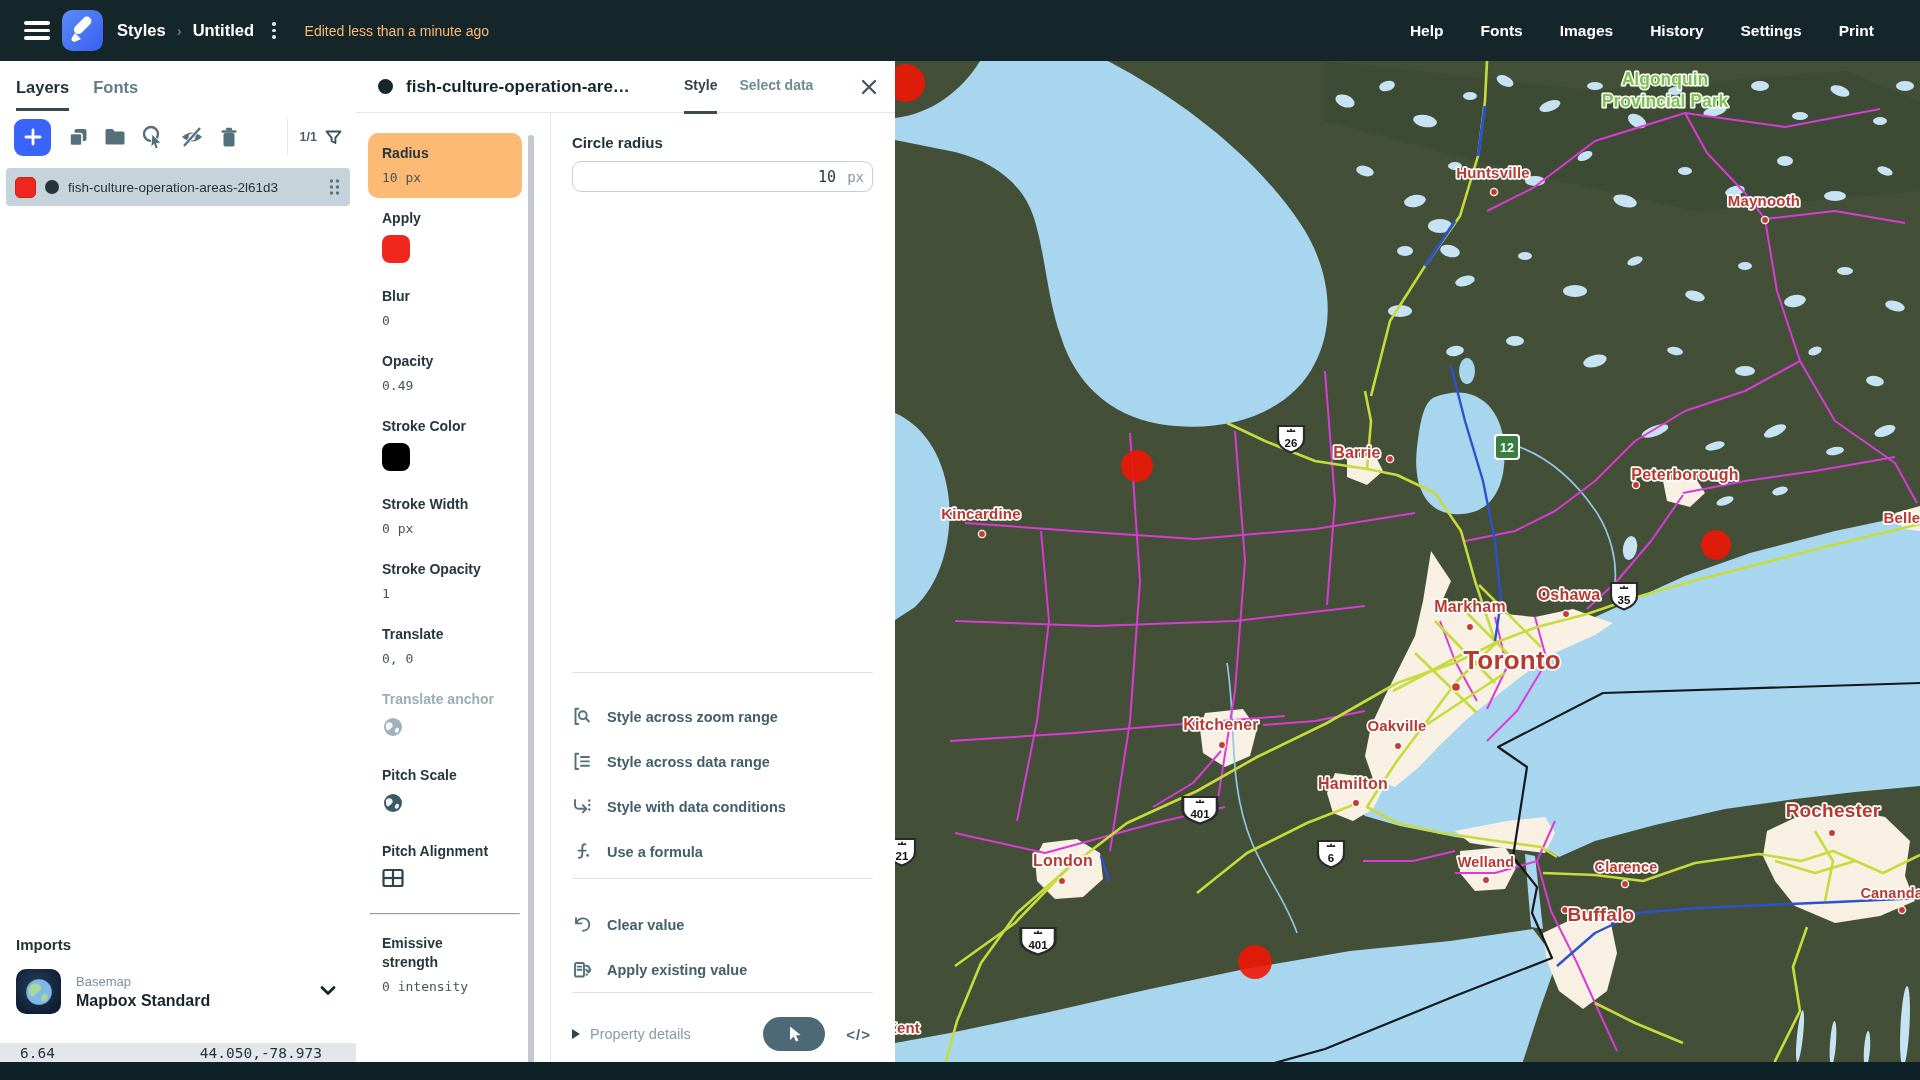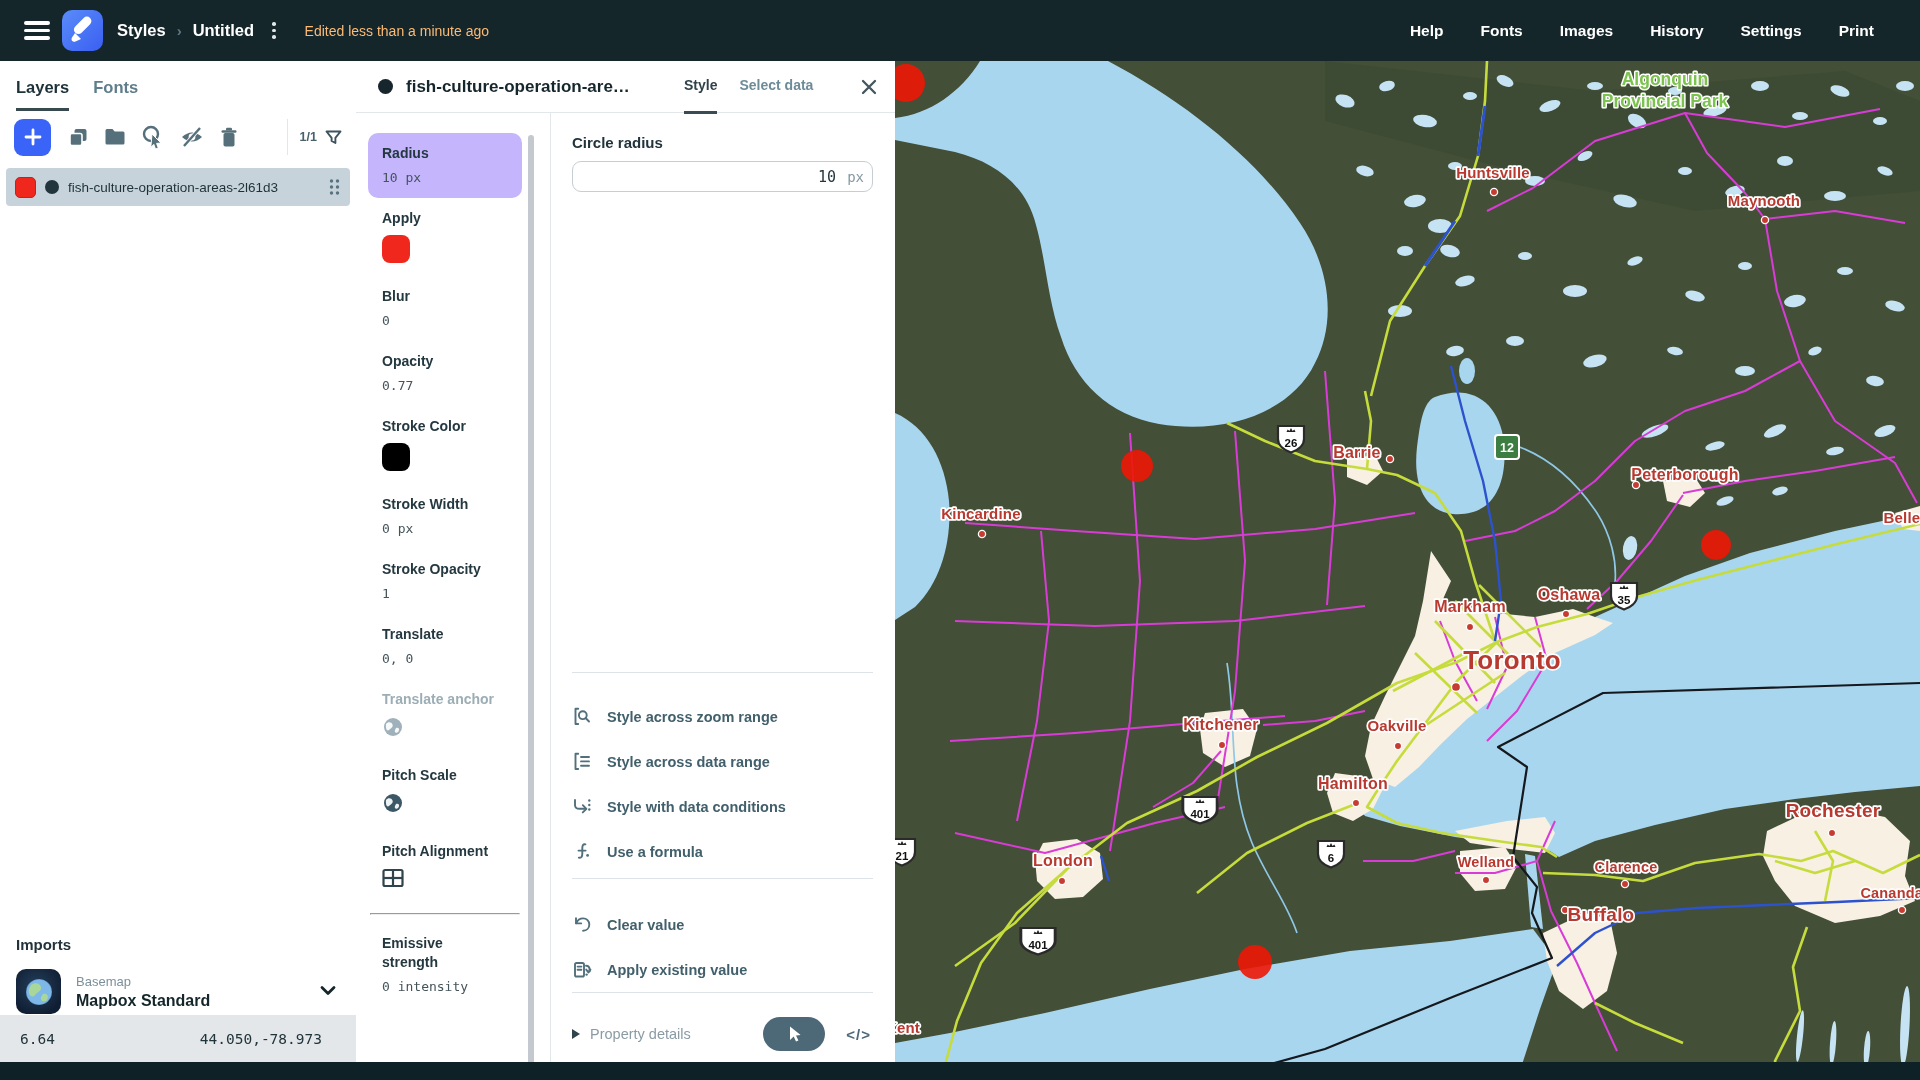--- a/index.html
+++ b/index.html
@@ -34,35 +34,35 @@
   .layer-swatch{width:19px;height:19px;border-radius:5px;border:1.5px solid #c0241b;flex:0 0 auto;}
   .layer-circle{width:14px;height:14px;border-radius:50%;background:#22343c;flex:0 0 auto;}
   .layer-name{flex:1;font-size:13.5px;color:#1e3138;white-space:nowrap;overflow:hidden;}
   .imports{position:absolute;left:0;right:0;bottom:48px;padding:0 16px;}
   .imports-h{font-weight:bold;font-size:15px;color:#22343b;margin-bottom:16px;}
   .import-card{display:flex;align-items:center;gap:15px;cursor:pointer;}
   .globe-thumb{width:45px;height:45px;border-radius:10px;background:radial-gradient(circle at 45% 40%,#24405c 0%,#101e33 75%);display:flex;align-items:center;justify-content:center;}
   .import-type{font-size:13px;color:#7b909a;margin-bottom:3px;}
   .import-name{font-size:16px;font-weight:bold;color:#14262b;}
   .import-chevron{margin-left:auto;}
-  .statusbar{position:absolute;left:0;right:0;bottom:0;height:47px;background:#e3e7ea;display:flex;align-items:center;
+  .statusbar{position:absolute;left:0;right:0;bottom:0;height:19px;background:#e3e7ea;display:flex;align-items:center;
              font-family:"DejaVu Sans Mono",monospace;font-size:14.5px;color:#22343b;padding:0 20px;}
   .statusbar .coords{margin-left:auto;padding-right:14px;}
   
   .panel{position:absolute;left:356px;top:61px;width:539px;height:1001px;background:#fff;z-index:10;}
   .panel-head{position:absolute;left:0;top:0;right:0;height:51px;border-bottom:1px solid #e2e7ea;display:flex;align-items:center;padding:0 16px 0 22px;}
   .phead-circle{width:15px;height:15px;border-radius:50%;background:#16262c;margin-right:13px;flex:0 0 auto;}
   .phead-title{font-size:17px;font-weight:bold;color:#15262c;width:278px;white-space:nowrap;overflow:hidden;}
   .ptab{font-size:14px;font-weight:bold;cursor:pointer;margin-right:22px;height:51px;display:flex;align-items:center;}
   .ptab.active{color:#30424a;border-bottom:3px solid #3a4c53;}
   .ptab.idle{color:#6e8b98;border-bottom:3px solid transparent;}
   .pclose{margin-left:auto;cursor:pointer;display:flex;}
   .prop-col{position:absolute;left:12px;top:72px;width:154px;}
   .prop{padding:11px 14px 13px 14px;border-radius:10px;}
-  .prop.selected{background:#c4b5fd;}
+  .prop.selected{background:#fdba74;}
   .plabel{font-weight:bold;font-size:14px;color:#243840;line-height:19px;max-width:118px;margin-bottom:7px;}
   .prop.muted .plabel{color:#9cadb5;}
   .pval{font-family:"DejaVu Sans Mono",monospace;font-size:13px;color:#44545b;}
   .pswatch{width:28px;height:28px;border-radius:8px;}
   .prop hr,.ehr{border:none;border-top:1px solid #dde3e6;margin:0;}
   .prop-hr{margin:8px 2px;}
   .pscroll{position:absolute;left:172px;top:74px;width:6px;height:948px;background:#c3c9ce;border-radius:3px;}
   .editor{position:absolute;left:194px;top:51px;right:0;bottom:0;border-left:1px solid #e2e7ea;}
   .e-heading{position:absolute;left:21px;top:22px;font-size:15px;font-weight:bold;color:#21343c;}
   .e-input{position:absolute;left:21px;top:49px;right:22px;height:29px;border:1.5px solid #c6ced3;border-radius:9px;
@@ -246,21 +246,21 @@
         <div class="prop">
           <div class="plabel">Apply</div>
           <div class="pswatch" style="background:#f0271c"></div>
         </div>
         <div class="prop">
           <div class="plabel">Blur</div>
           <div class="pval">0</div>
         </div>
         <div class="prop">
           <div class="plabel">Opacity</div>
-          <div class="pval">0.77</div>
+          <div class="pval">0.49</div>
         </div>
         <div class="prop">
           <div class="plabel">Stroke Color</div>
           <div class="pswatch" style="background:#000000"></div>
         </div>
         <div class="prop">
           <div class="plabel">Stroke Width</div>
           <div class="pval">0 px</div>
         </div>
         <div class="prop">

